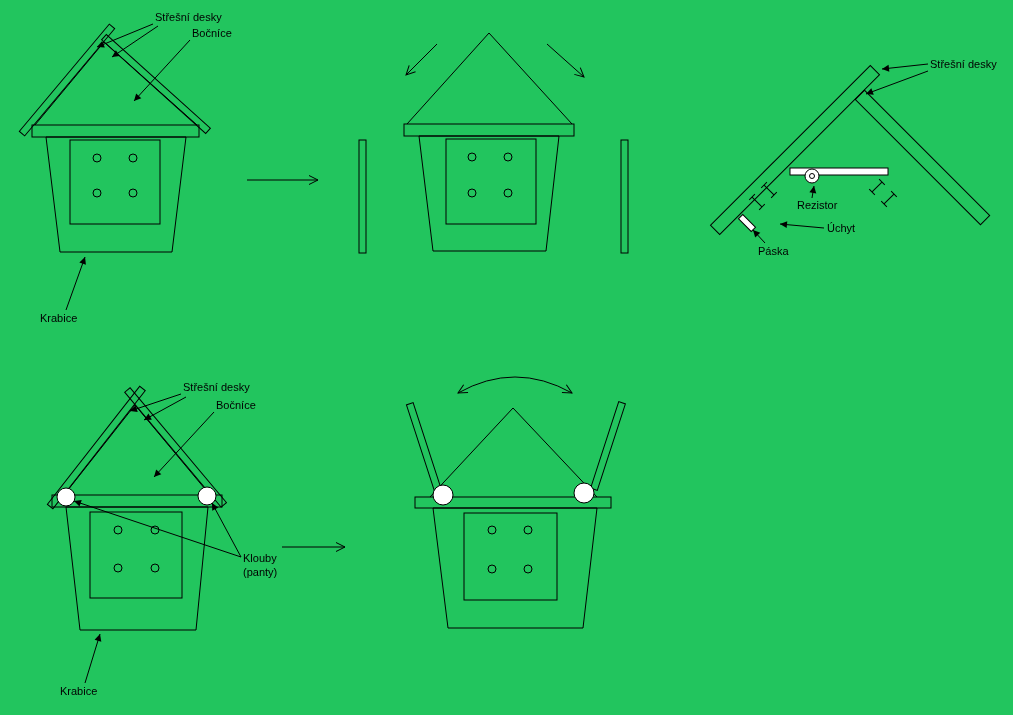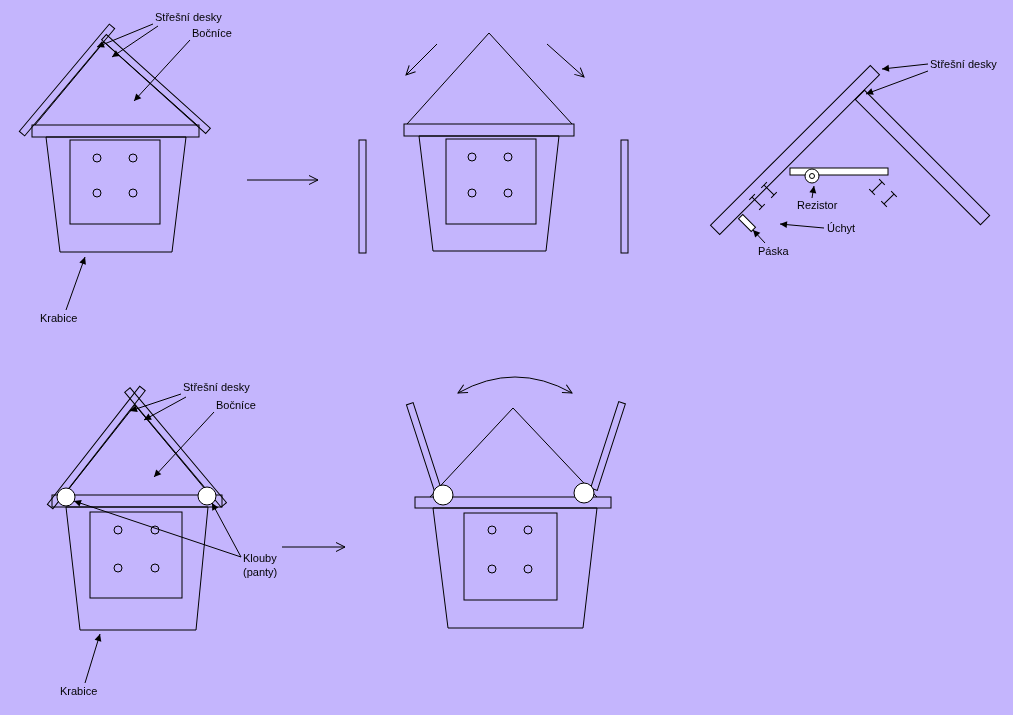--- a/index.html
+++ b/index.html
@@ -5,21 +5,21 @@
   html, body {
     margin: 0;
     padding: 0;
     background: #ffffff;
     font-family: "Liberation Sans", sans-serif;
   }
   .canvas {
     position: relative;
     width: 1013px;
     height: 715px;
-    background: #c4b5fd;
+    background: #22c55e;
     overflow: hidden;
   }
   svg { display: block; }
   .ln {
     stroke: #000000;
     stroke-width: 1;
     fill: none;
   }
   .fw {
     stroke: #000000;

